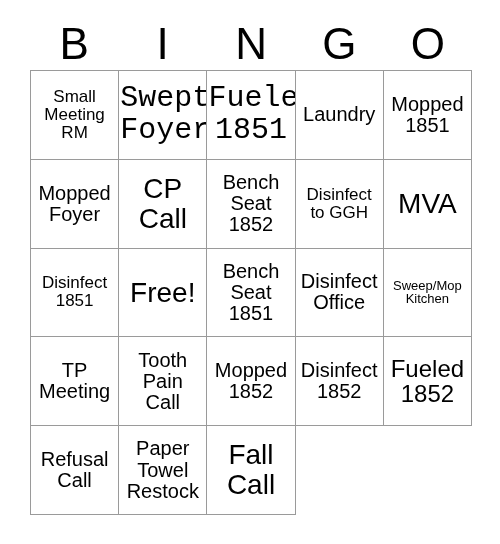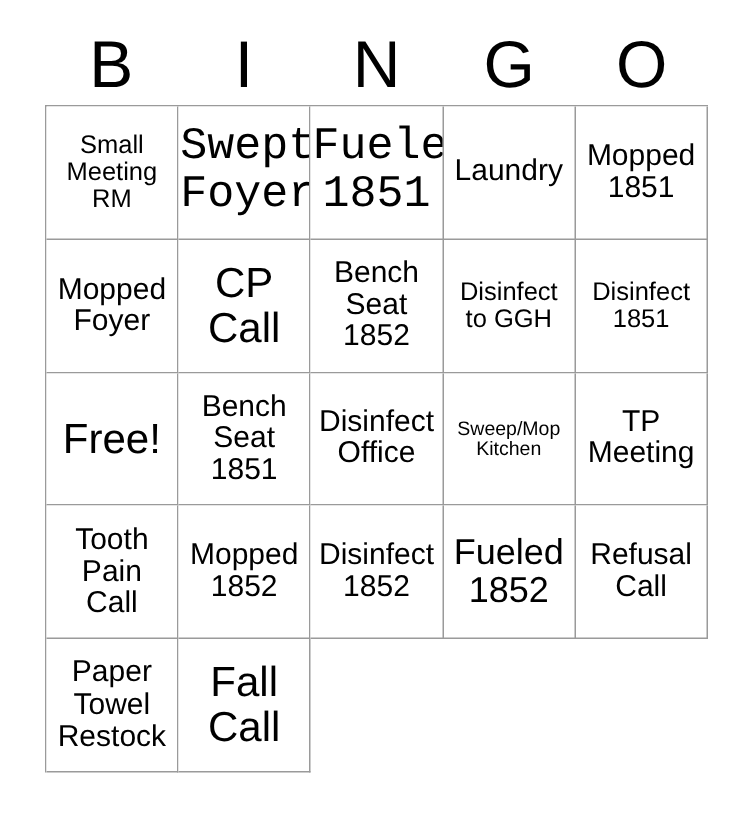--- a/index.html
+++ b/index.html
@@ -129,20 +129,23 @@
       <div class="cell">
         <span class="cell-text fs-m">Bench
 Seat
 1852</span>
       </div>
       <div class="cell">
         <span class="cell-text fs-s">Disinfect
 to GGH</span>
       </div>
       <div class="cell">
+        <span class="cell-text fs-xxl">MVA</span>
+      </div>
+      <div class="cell">
         <span class="cell-text fs-s">Disinfect
 1851</span>
       </div>
       <div class="cell">
         <span class="cell-text fs-xxl">Free!</span>
       </div>
       <div class="cell">
         <span class="cell-text fs-m">Bench
 Seat
 1851</span>

